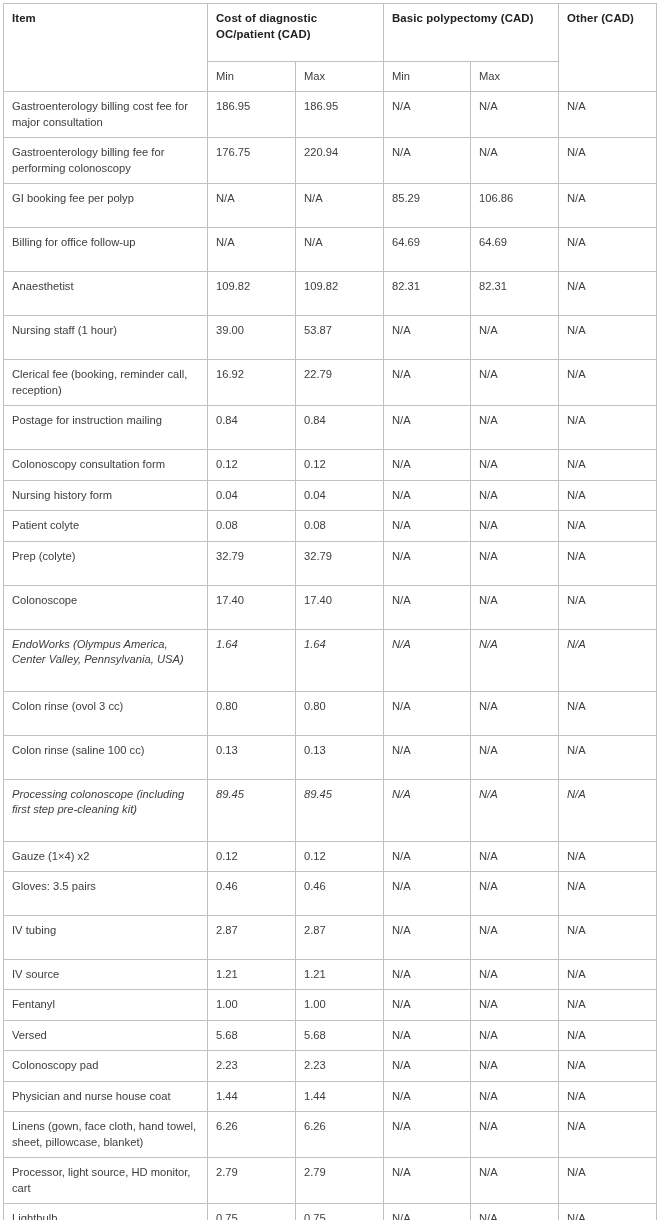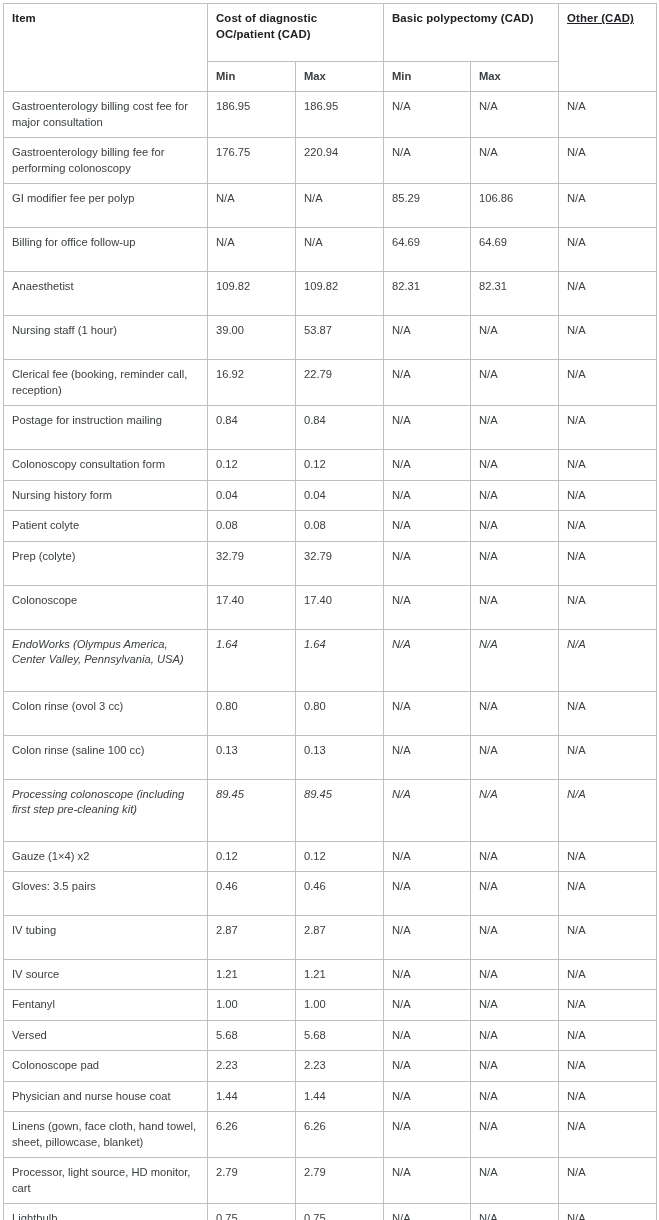--- a/index.html
+++ b/index.html
@@ -44,34 +44,33 @@
     color: #3c4043;
     box-sizing: border-box;
   }
   table.cost-table thead th {
     font-weight: bold;
     font-size: 11.4px;
     color: #202124;
     letter-spacing: 0.1px;
   }
   table.cost-table thead tr.head-sub th {
-    font-weight: bold;
+    font-weight: normal;
     color: #3c4043;
     font-size: 11.2px;
     letter-spacing: 0;
   }
   th.head-group-main {
     height: 58px;
   }
   th.head-item {
     height: 58px;
   }
   th.head-other {
     height: 88px;
-    text-decoration: underline;
   }
   tr.head-sub th {
     height: 30px;
   }
   tr.data-row td {
     height: 24px;
   }
   tr.tall-2 td { height: 44px; }
   tr.tall-3 td { height: 62px; font-style: italic; }
 </style>
@@ -113,21 +112,21 @@
         </tr>
         <tr class="data-row tall-2">
           <td>Gastroenterology billing fee for performing colonoscopy</td>
           <td>176.75</td>
           <td>220.94</td>
           <td>N/A</td>
           <td>N/A</td>
           <td>N/A</td>
         </tr>
         <tr class="data-row tall-2">
-          <td>GI modifier fee per polyp</td>
+          <td>GI booking fee per polyp</td>
           <td>N/A</td>
           <td>N/A</td>
           <td>85.29</td>
           <td>106.86</td>
           <td>N/A</td>
         </tr>
         <tr class="data-row tall-2">
           <td>Billing for office follow-up</td>
           <td>N/A</td>
           <td>N/A</td>
@@ -281,21 +280,21 @@
         </tr>
         <tr class="data-row">
           <td>Versed</td>
           <td>5.68</td>
           <td>5.68</td>
           <td>N/A</td>
           <td>N/A</td>
           <td>N/A</td>
         </tr>
         <tr class="data-row">
-          <td>Colonoscope pad</td>
+          <td>Colonoscopy pad</td>
           <td>2.23</td>
           <td>2.23</td>
           <td>N/A</td>
           <td>N/A</td>
           <td>N/A</td>
         </tr>
         <tr class="data-row">
           <td>Physician and nurse house coat</td>
           <td>1.44</td>
           <td>1.44</td>

